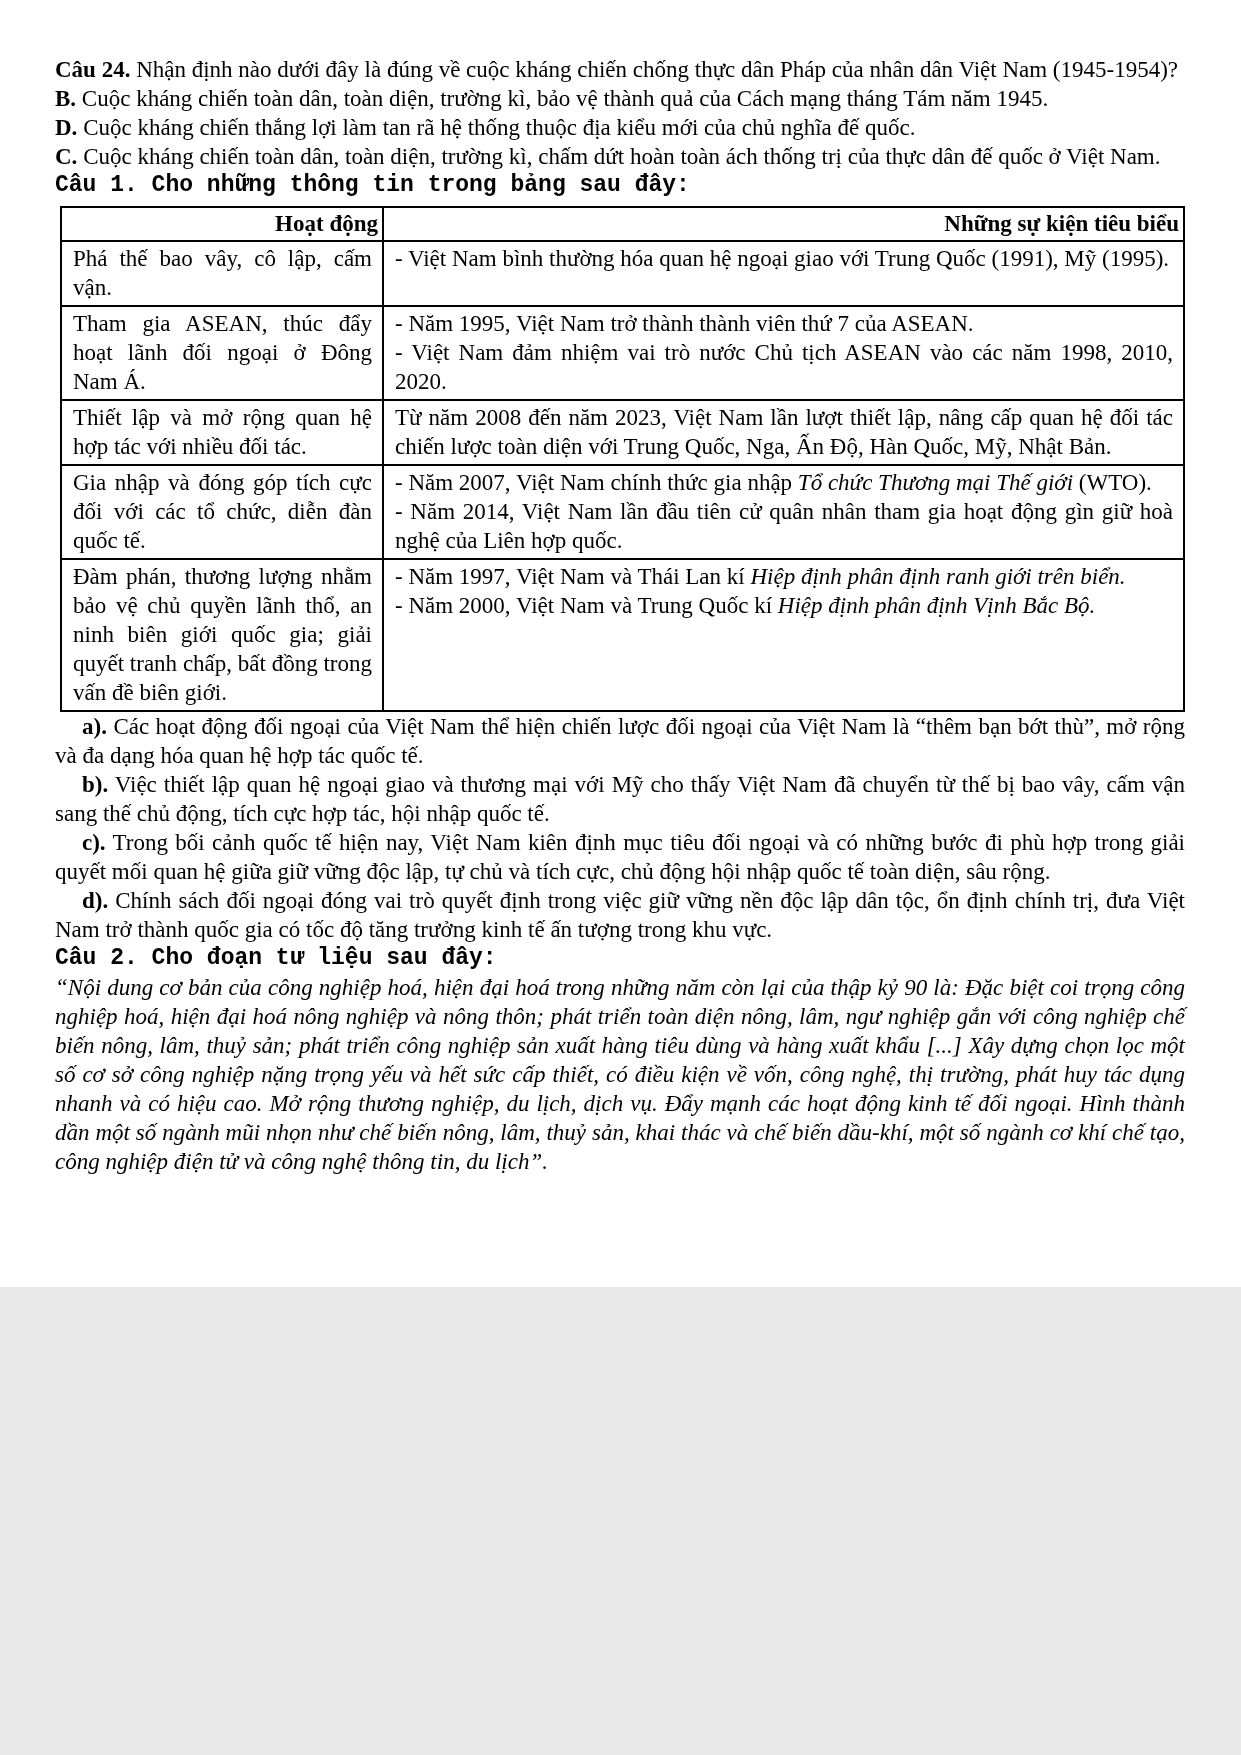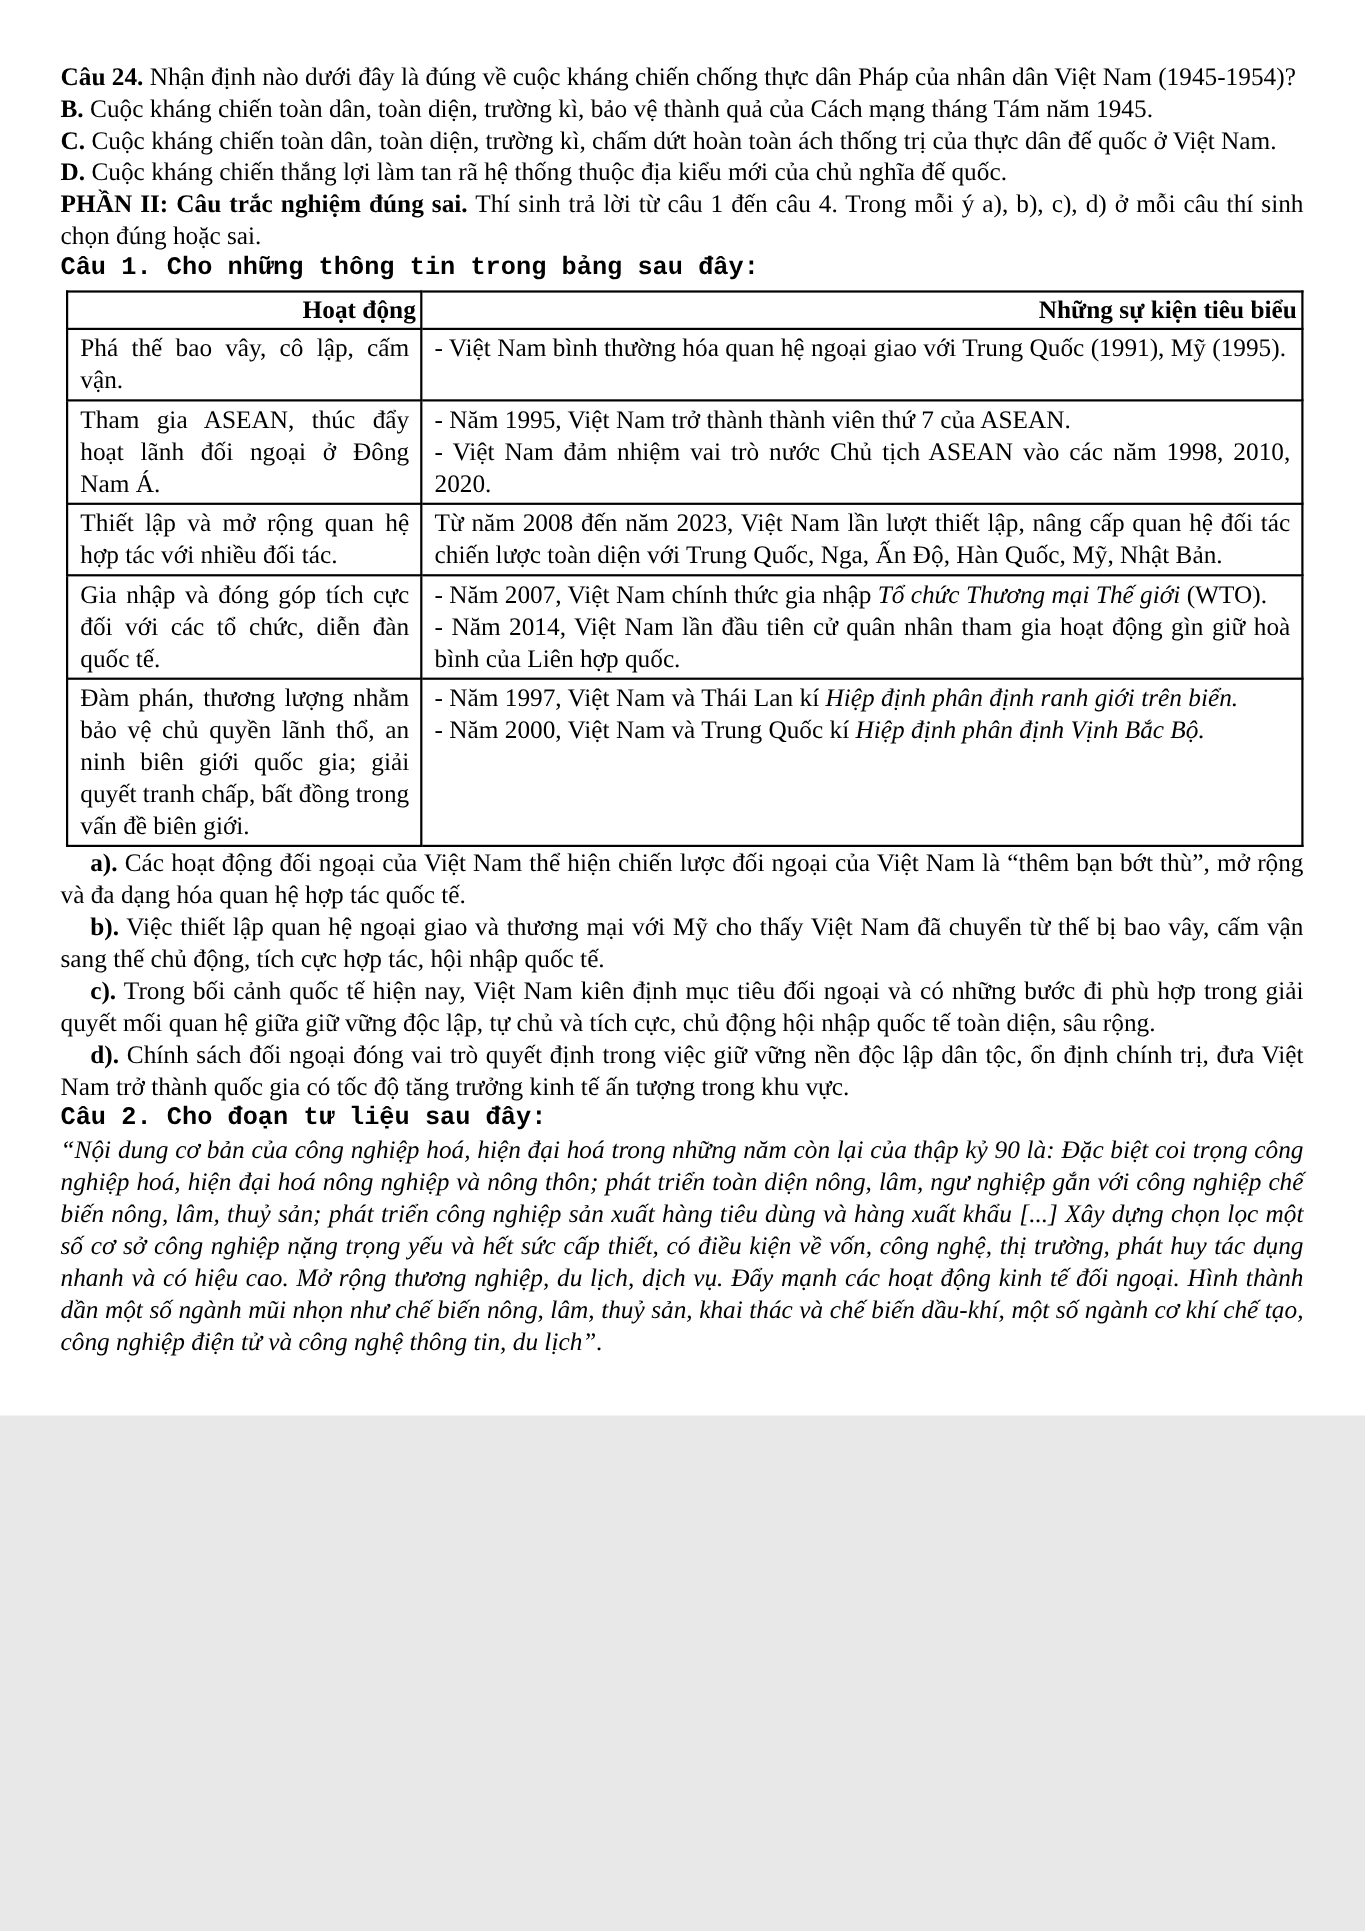--- a/index.html
+++ b/index.html
@@ -43,24 +43,23 @@
   td p { margin: 0; text-align: justify; }
 </style>
 </head>
 <body>
 
 <div class="page">
 
   <p class="para"><b class="lbl">Câu 24.</b> <span>Nhận định nào dưới đây là đúng về cuộc kháng chiến chống thực dân Pháp của nhân dân Việt Nam (1945-1954)?</span></p>
 
   <p class="para"><b class="lbl">B.</b> <span>Cuộc kháng chiến toàn dân, toàn diện, trường kì, bảo vệ thành quả của Cách mạng tháng Tám năm 1945.</span></p>
+  <p class="para"><b class="lbl">D.</b> <span>Cuộc kháng chiến thắng lợi làm tan rã hệ thống thuộc địa kiểu mới của chủ nghĩa đế quốc.</span></p>
   <p class="para"><b class="lbl">C.</b> <span>Cuộc kháng chiến toàn dân, toàn diện, trường kì, chấm dứt hoàn toàn ách thống trị của thực dân đế quốc ở Việt Nam.</span></p>
-  <p class="para"><b class="lbl">D.</b> <span>Cuộc kháng chiến thắng lợi làm tan rã hệ thống thuộc địa kiểu mới của chủ nghĩa đế quốc.</span></p>
 
-  <p class="para"><b class="lbl">PHẦN II: Câu trắc nghiệm đúng sai.</b> <span>Thí sinh trả lời từ câu 1 đến câu 4. Trong mỗi ý a), b), c), d) ở mỗi câu thí sinh chọn đúng hoặc sai.</span></p>
 
   <p class="para bold">Câu 1. Cho những thông tin trong bảng sau đây:</p>
 
   <table class="info">
     <colgroup>
         <col class="c1">
         <col class="c2">
       </colgroup>
     <thead>
       <tr>
@@ -93,21 +92,21 @@
         <td>
           <p><span>Từ năm 2008 đến năm 2023, Việt Nam lần lượt thiết lập, nâng cấp quan hệ đối tác chiến lược toàn diện với Trung Quốc, Nga, Ấn Độ, Hàn Quốc, Mỹ, Nhật Bản.</span><i></i><span></span></p>
         </td>
       </tr>
       <tr>
         <td>
             <p>Gia nhập và đóng góp tích cực đối với các tổ chức, diễn đàn quốc tế.</p>
           </td>
         <td>
           <p><span>- Năm 2007, Việt Nam chính thức gia nhập </span><i>Tổ chức Thương mại Thế giới</i><span> (WTO).</span></p>
-          <p><span>- Năm 2014, Việt Nam lần đầu tiên cử quân nhân tham gia hoạt động gìn giữ hoà bình của Liên hợp quốc.</span><i></i><span></span></p>
+          <p><span>- Năm 2014, Việt Nam lần đầu tiên cử quân nhân tham gia hoạt động gìn giữ hoà nghệ của Liên hợp quốc.</span><i></i><span></span></p>
         </td>
       </tr>
       <tr>
         <td>
             <p>Đàm phán, thương lượng nhằm bảo vệ chủ quyền lãnh thổ, an ninh biên giới quốc gia; giải quyết tranh chấp, bất đồng trong vấn đề biên giới.</p>
           </td>
         <td>
           <p><span>- Năm 1997, Việt Nam và Thái Lan kí </span><i>Hiệp định phân định ranh giới trên biển.</i><span></span></p>
           <p><span>- Năm 2000, Việt Nam và Trung Quốc kí </span><i>Hiệp định phân định Vịnh Bắc Bộ.</i><span></span></p>
         </td>

